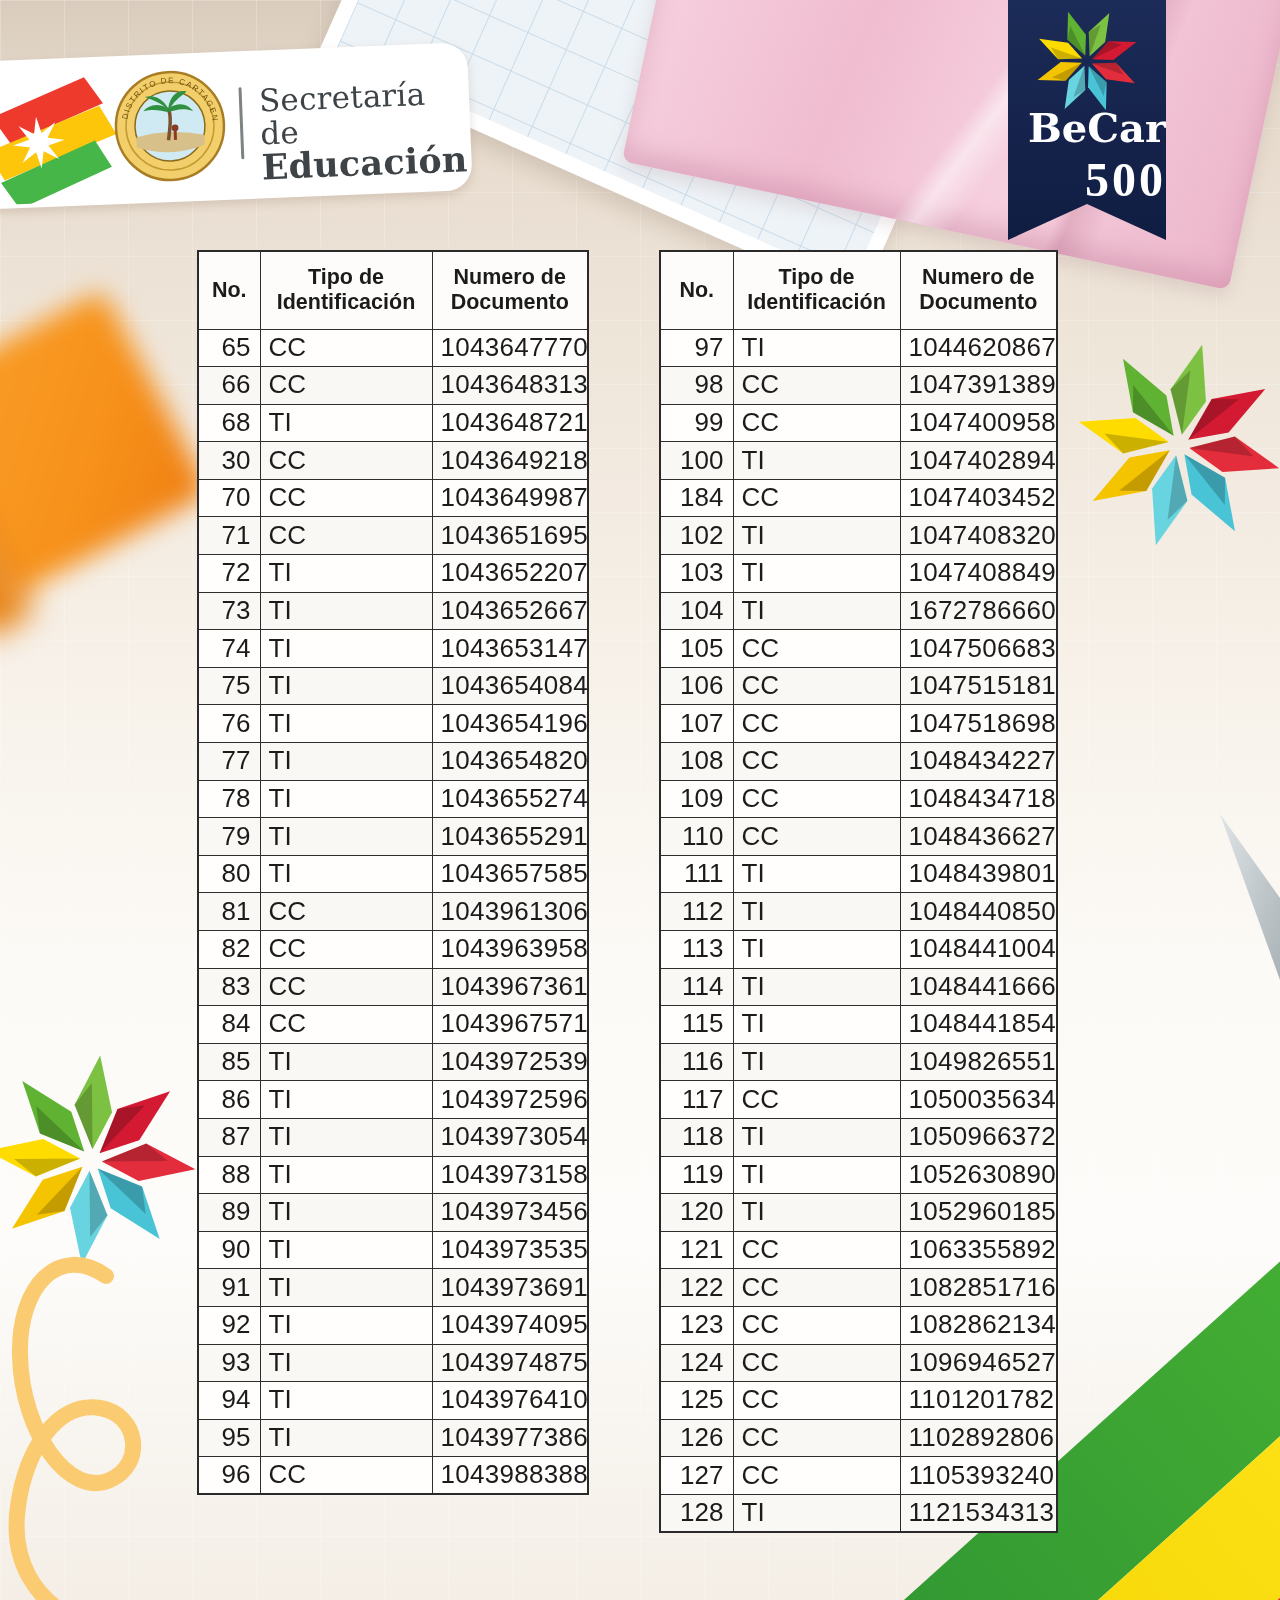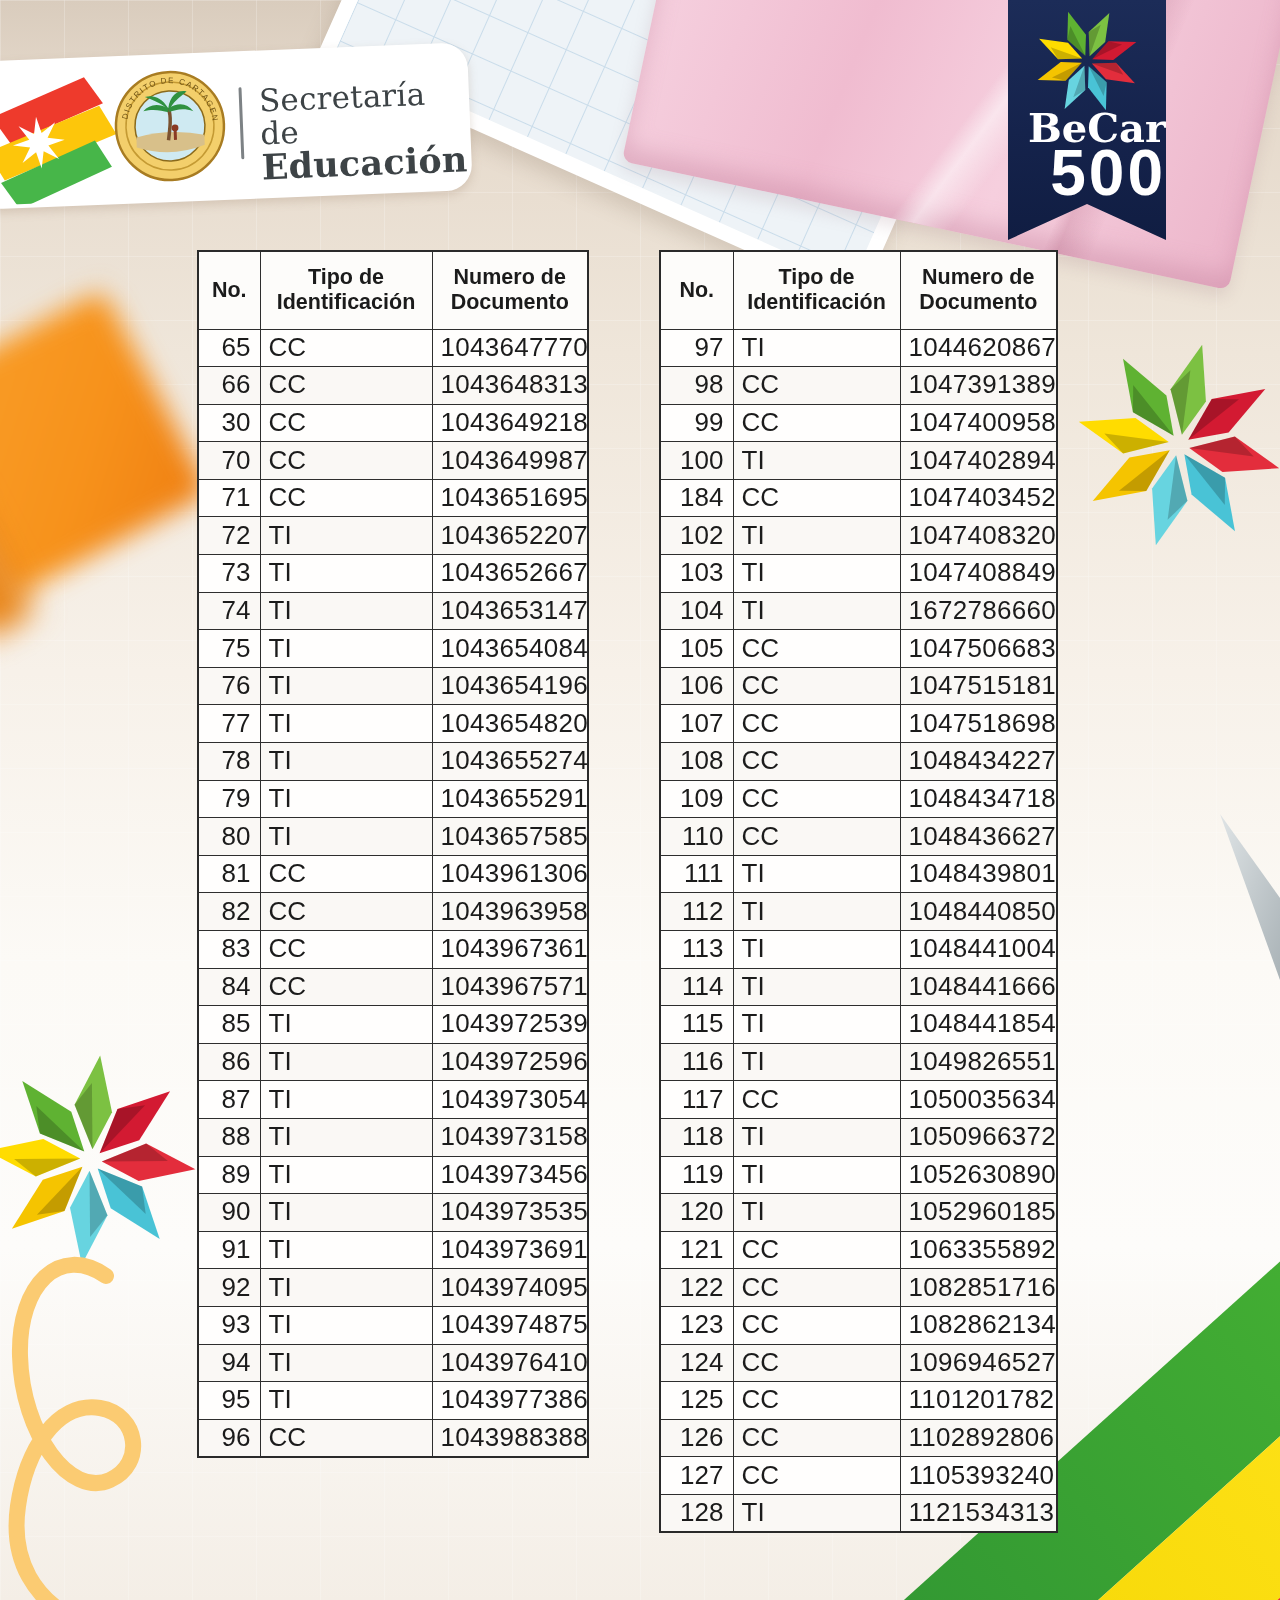--- a/index.html
+++ b/index.html
@@ -69,21 +69,21 @@
 
   
   .badge{
     position:absolute;left:1008px;top:0;width:158px;height:240px;z-index:6;
     background:linear-gradient(180deg,#1c2c58 0%,#15234c 55%,#101d42 100%);
     clip-path:polygon(0 0,100% 0,100% 100%,50% 85%,0 100%);
     text-align:right;color:#fff;
   }
   .badge .badge-star{position:absolute;left:24px;top:6px;width:110px;height:110px;}
   .badge-line1{position:absolute;left:0;right:0;top:104px;font-family:"DejaVu Serif","Liberation Serif",serif;font-weight:700;font-size:40px;}
-  .badge-line2{position:absolute;left:0;right:0;top:136px;font-family:Liberation Sans, sans-serif;font-weight:700;font-size:64px;letter-spacing:3px;}
+  .badge-line2{position:absolute;left:0;right:0;top:152px;font-family:Liberation Serif, serif;font-weight:700;font-size:48px;letter-spacing:3px;}
 
   
   .star-right{position:absolute;left:1072px;top:328px;width:214px;height:234px;z-index:2;}
   .star-left{position:absolute;left:-18px;top:1036px;width:218px;height:248px;z-index:2;}
 
   
   .silver{position:absolute;right:0;top:812px;width:60px;height:170px;z-index:1;}
 
   
   .squiggle{position:absolute;left:-52px;top:1248px;width:320px;height:370px;z-index:2;}
@@ -232,20 +232,25 @@
         <td class="c0">65</td>
         <td class="c1">CC</td>
         <td class="c2">1043647770</td>
       </tr>
       <tr>
         <td class="c0">66</td>
         <td class="c1">CC</td>
         <td class="c2">1043648313</td>
       </tr>
       <tr>
+        <td class="c0">68</td>
+        <td class="c1">TI</td>
+        <td class="c2">1043648721</td>
+      </tr>
+      <tr>
         <td class="c0">30</td>
         <td class="c1">CC</td>
         <td class="c2">1043649218</td>
       </tr>
       <tr>
         <td class="c0">70</td>
         <td class="c1">CC</td>
         <td class="c2">1043649987</td>
       </tr>
       <tr>

